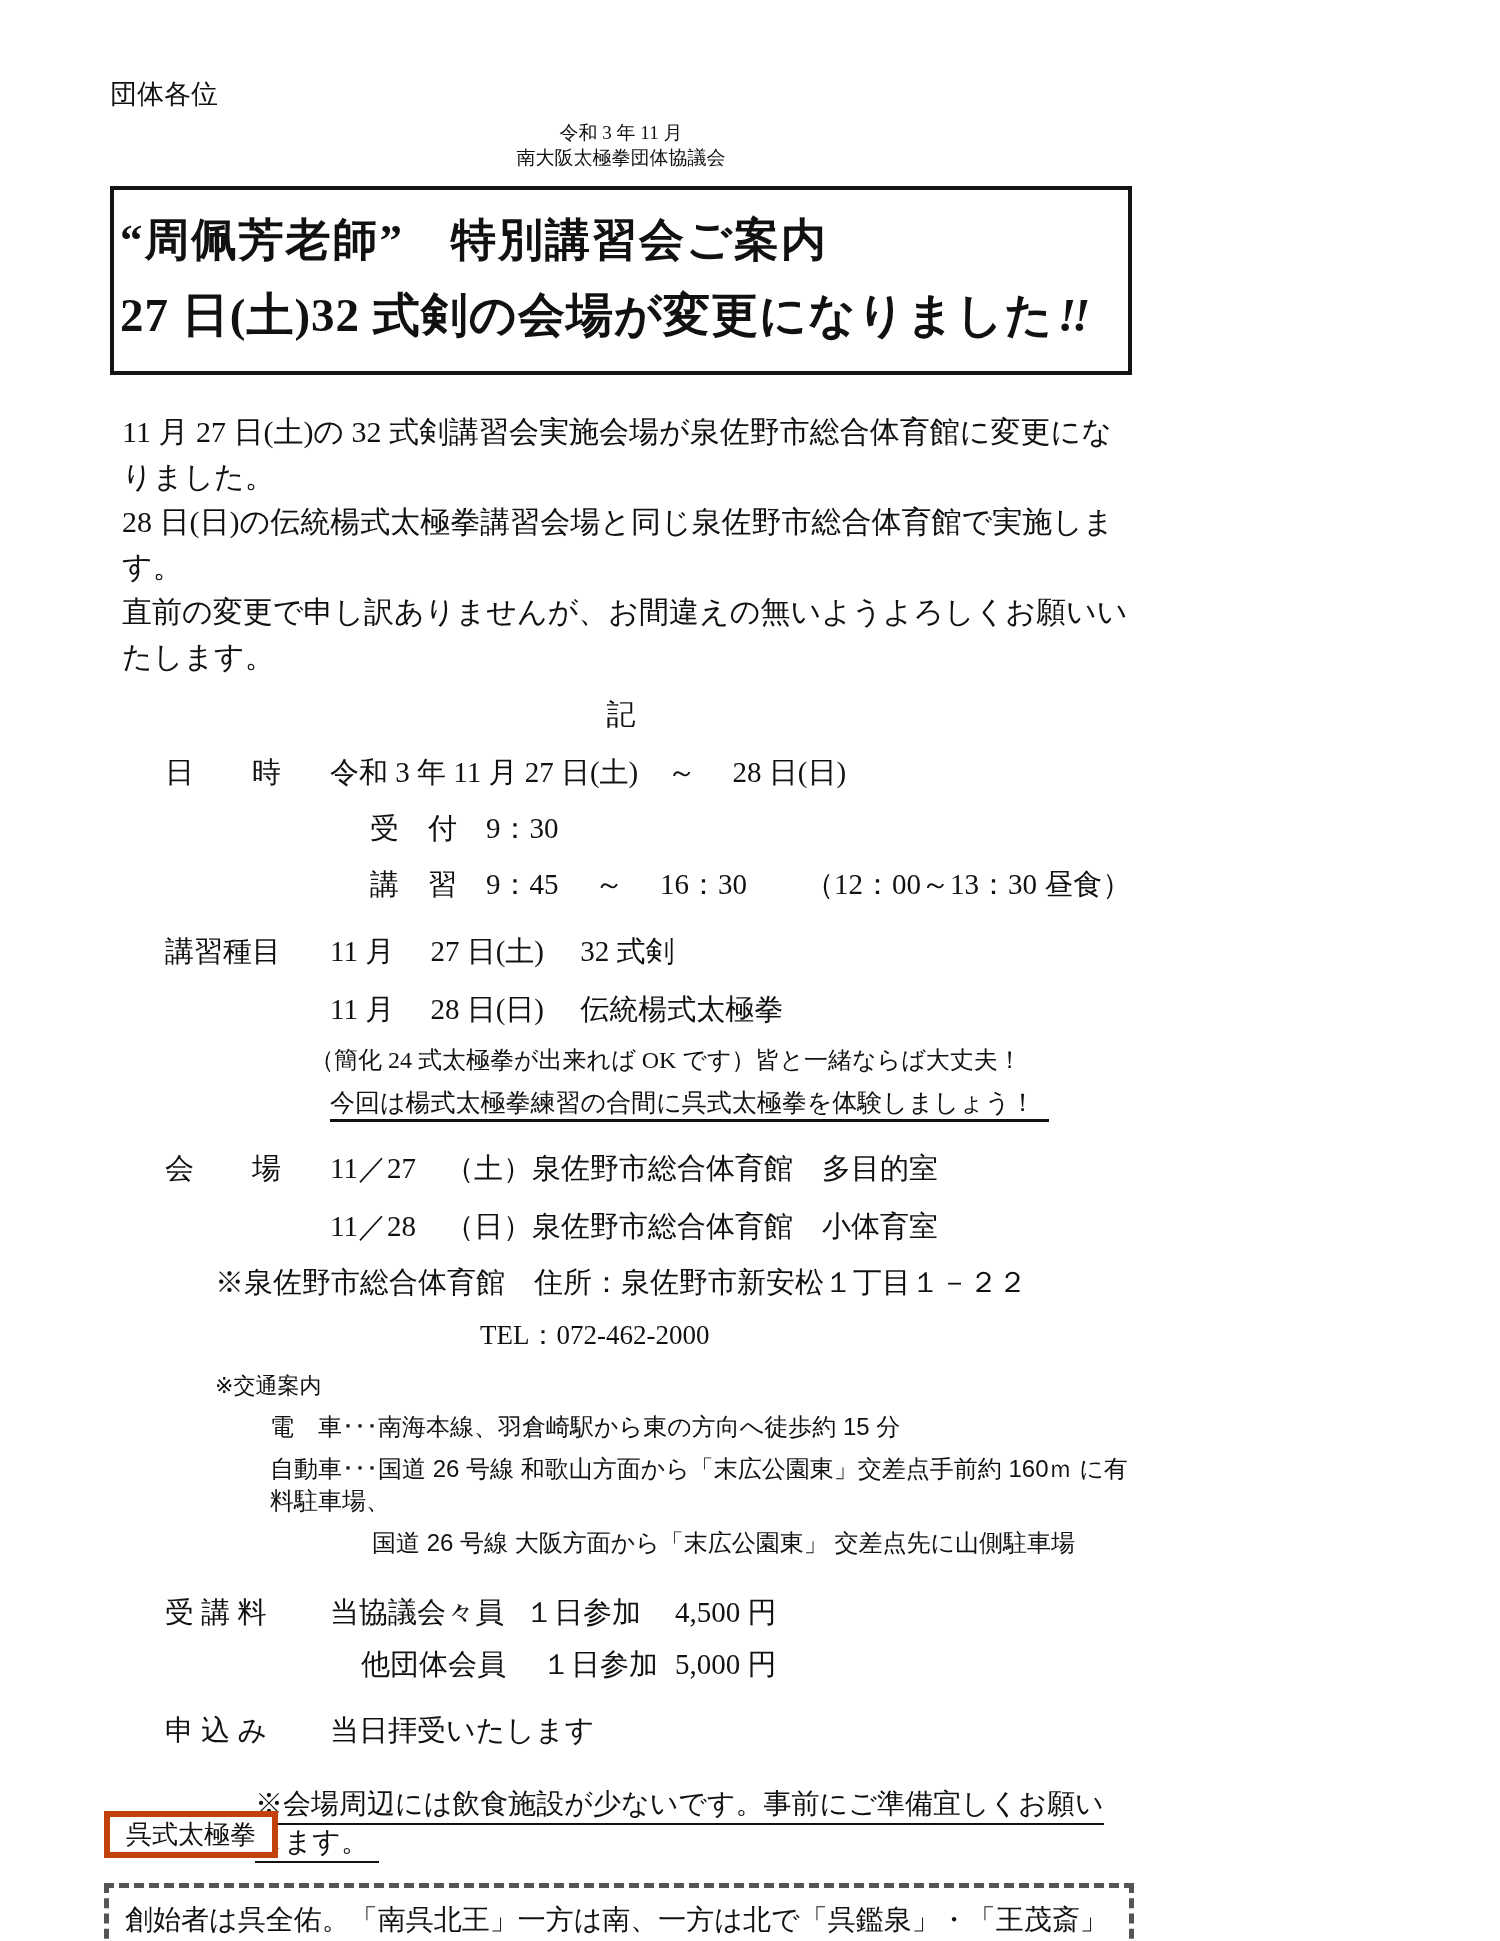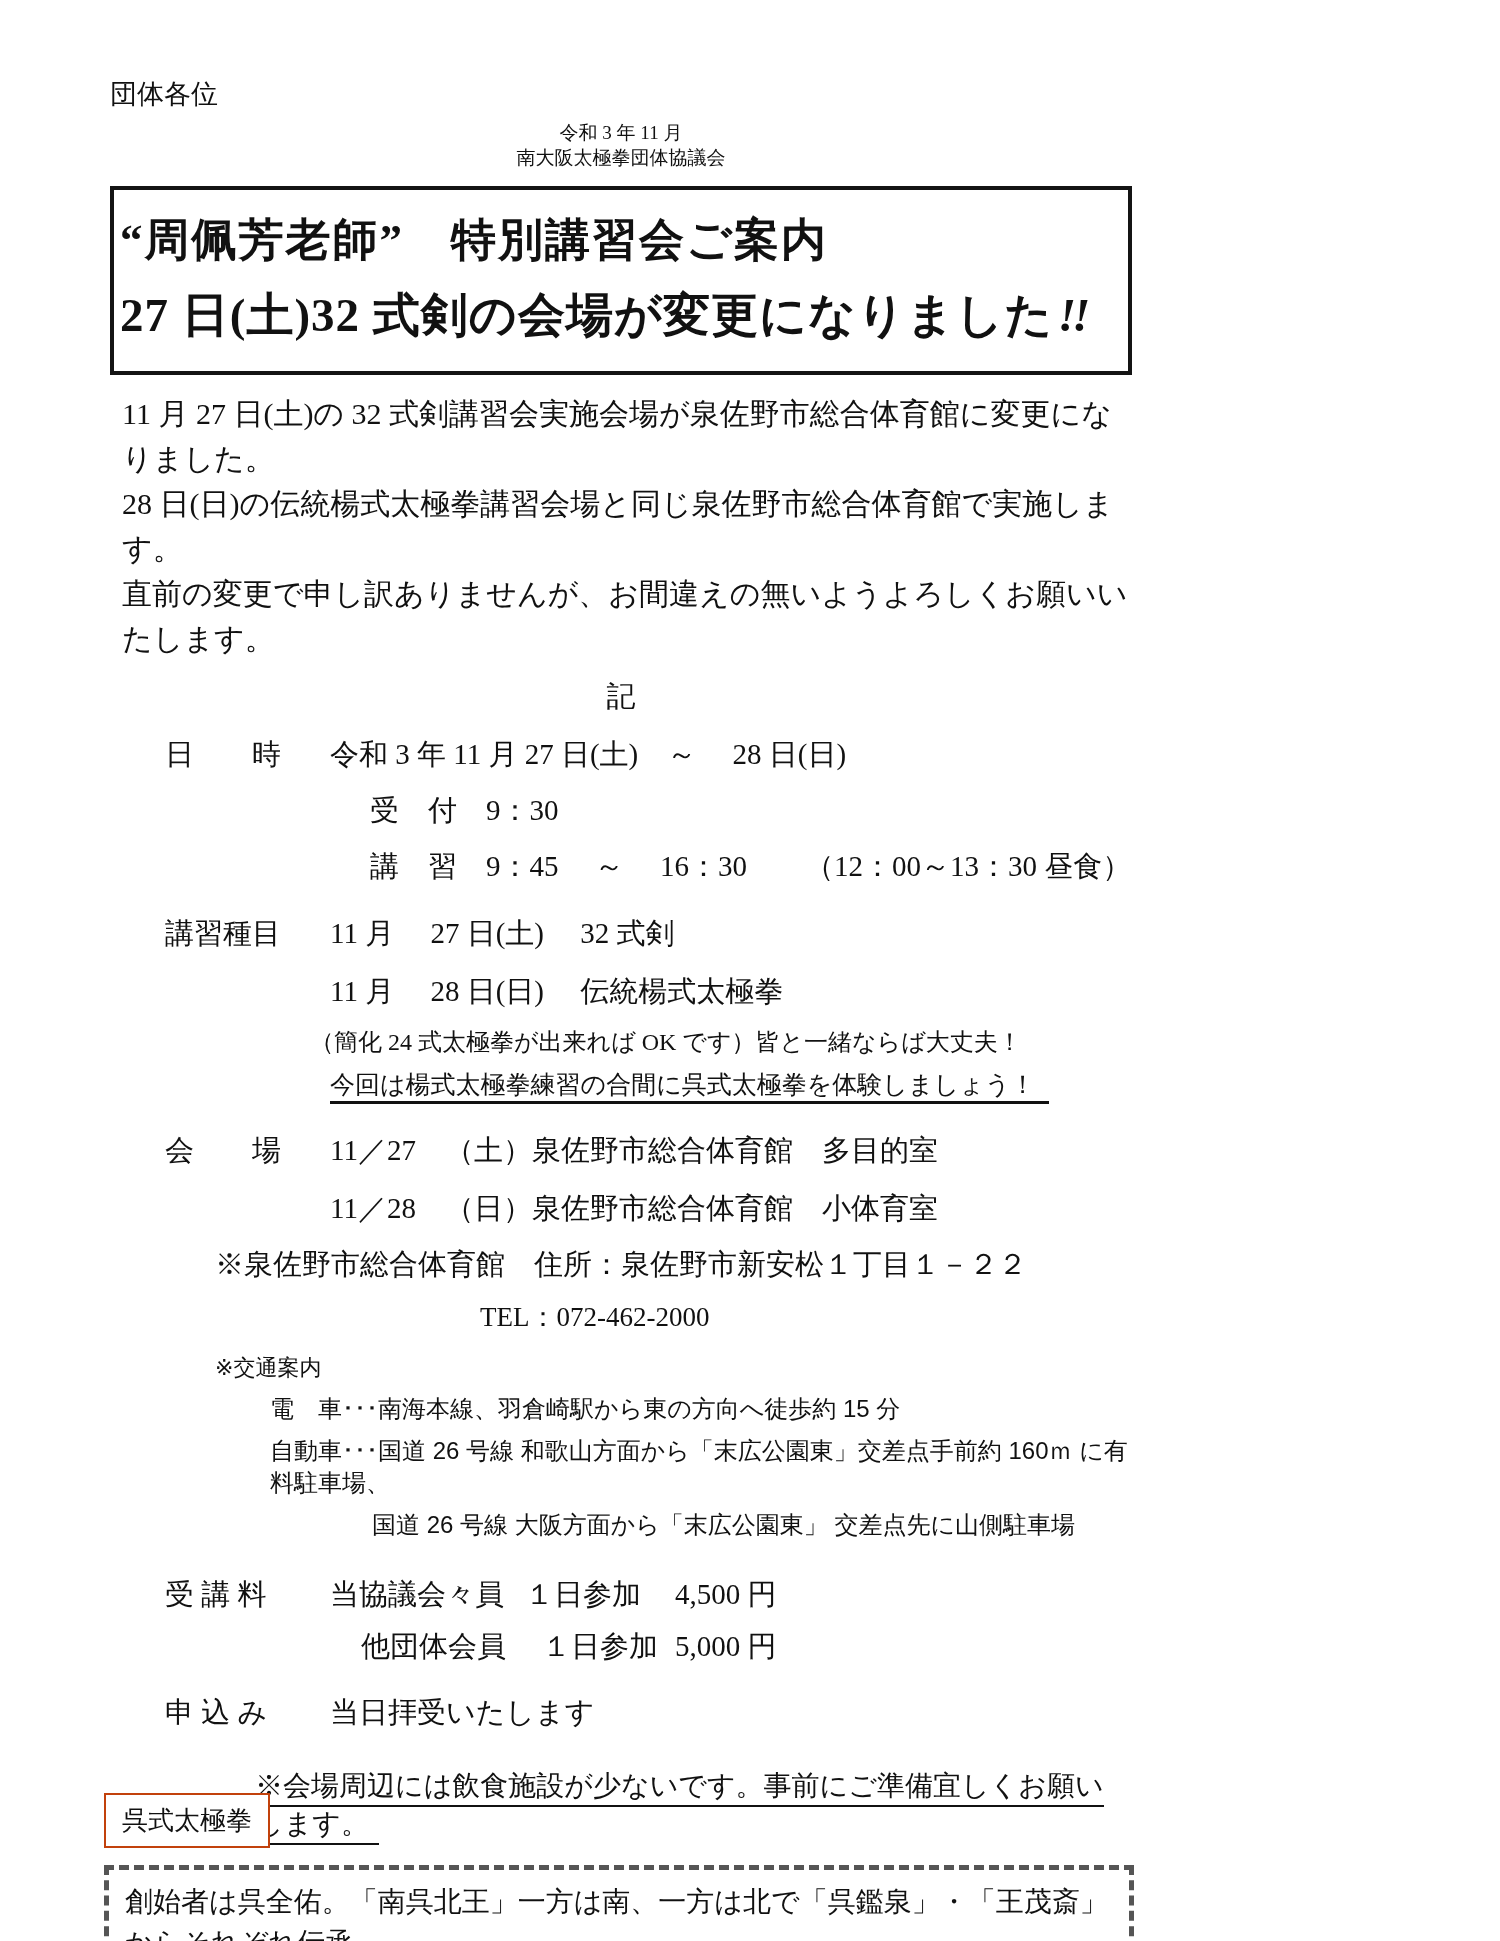--- a/index.html
+++ b/index.html
@@ -22,21 +22,21 @@
   .title-box {
     margin-top:16px;
     border:4px solid #141414;
     padding:20px 6px 24px;
     font-weight:bold;
   }
   .title-line1 { font-size:45px; letter-spacing:2px; }
   .title-line2 { font-size:47px; margin-top:14px; letter-spacing:1px; }
   .title-excl { font-style:italic; font-weight:bold; letter-spacing:-4px; padding-left:4px; }
 
-  .intro { margin-top:16px; font-size:30px; line-height:1.5; padding-left:12px; }
+  .intro { margin-top:34px; font-size:30px; line-height:1.5; padding-left:12px; }
 
   .ki { text-align:center; font-size:29px; margin-top:16px; }
 
   .row { display:flex; font-size:29px; margin-top:18px; }
   .row .lbl { width:165px; margin-left:55px; flex-shrink:0; }
   .indent1 { margin-left:260px; font-size:29px; margin-top:16px; }
   .note-small { margin-left:200px; font-size:24px; margin-top:14px; }
   .note-underline { margin-left:220px; font-size:25px; margin-top:10px; }
   .note-underline span { border-bottom:3px solid #111; padding-bottom:3px; padding-right:14px; }
 
@@ -54,22 +54,22 @@
   .fee-row .unit { width:150px; }
   .fee-row.second { margin-top:12px;text-align:center; }
   .fee-row.second .lbl { visibility:hidden; }
   .fee-row.second .member { padding-left:12px; box-sizing:border-box; }
 
   .wu-area { position:relative; margin-top:34px; }
   .food-note { margin-left:145px; font-size:28px; }
   .food-note span { border-bottom:2px solid #111; padding-bottom:4px; padding-right:10px; }
   .wu-label {
     position:absolute; left:-6px; top:26px;
-    background:#fff; border:2px solid #c2410c;
-    font-size:26px; padding:8px 16px; z-index:2;
+    background:#fff; border:6px solid #c2410c;
+    font-size:26px; padding:0 16px; z-index:2;
   }
   .dashed-box {
     margin-top:22px; margin-left:-6px;
     border:5px dashed #555;
     padding:12px 14px 14px 16px;
     font-size:28px; line-height:1.45;
     width:1030px; box-sizing:border-box;
   }
 </style>
 </head>

